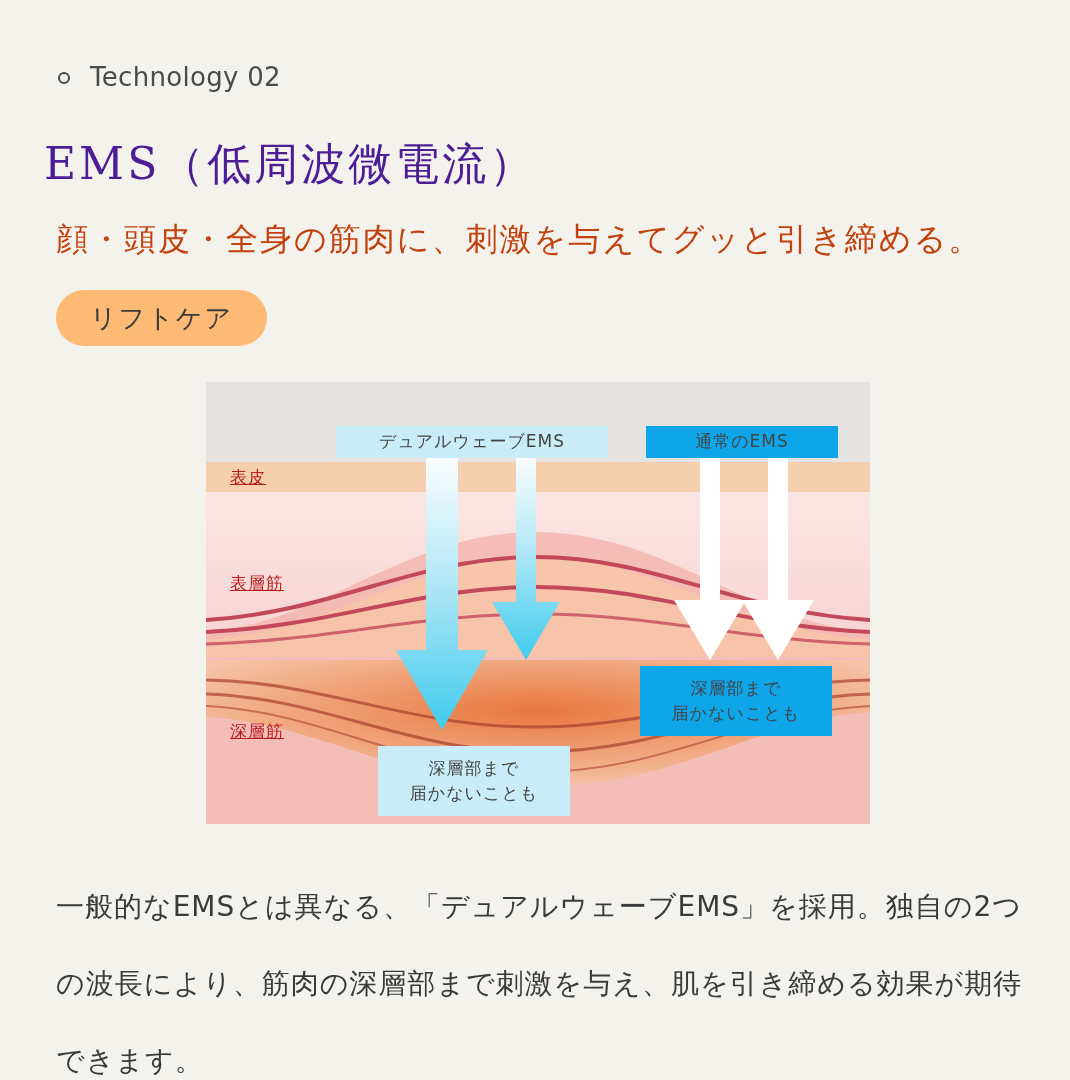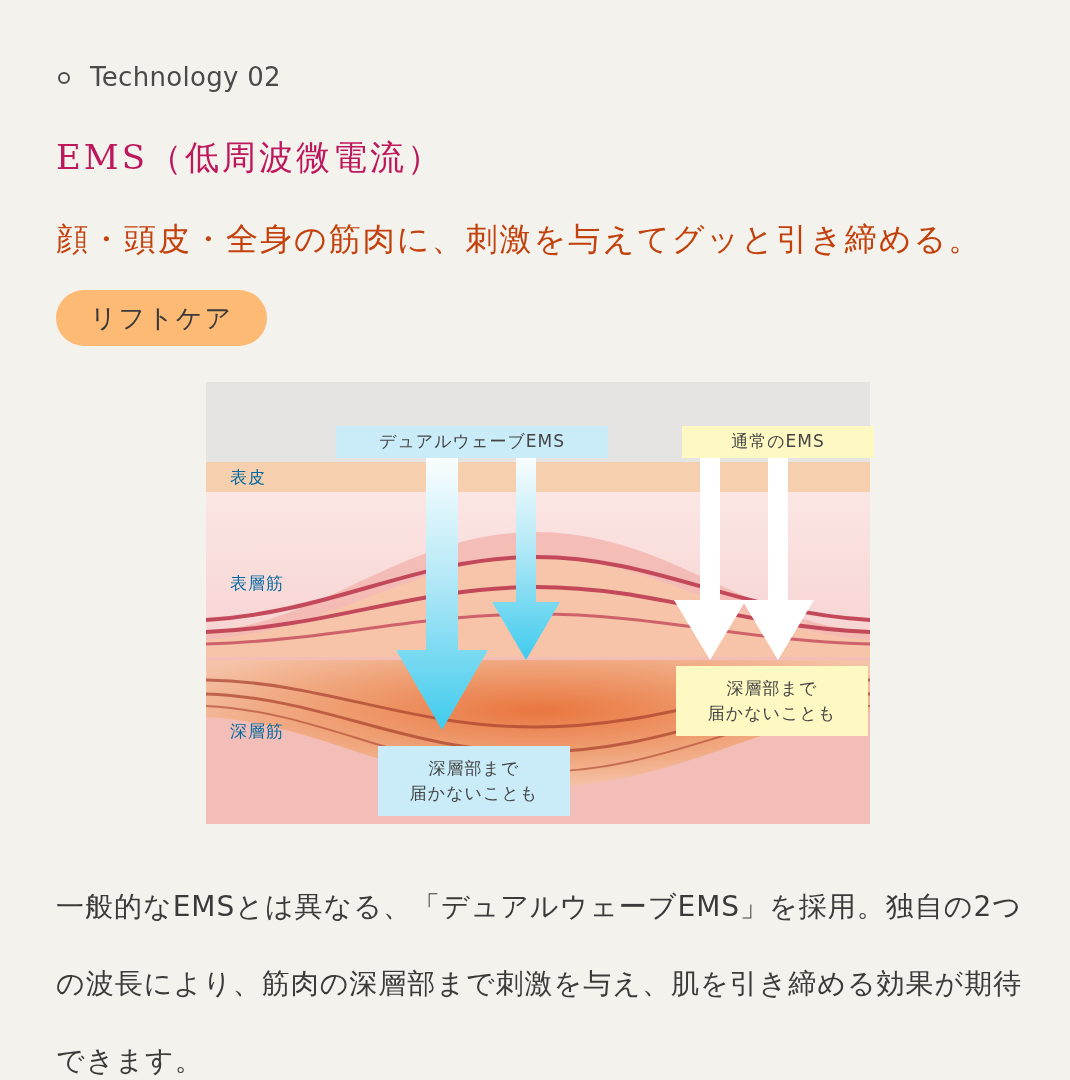--- a/index.html
+++ b/index.html
@@ -36,25 +36,25 @@
     }
     .eyebrow .circle {
       width: 12px; height: 12px;
       border: 2px solid #4a4a4a;
       border-radius: 50%;
       box-sizing: border-box;
       margin-top: 2px;
     }
     .title {
       position: absolute;
-      left: 56px;
+      left: 44px;
       top: 135px;
       font-family: "DejaVu Serif", serif;
-      font-size: 34px;
-      color: #be185d;
+      font-size: 44px;
+      color: #4c1d95;
       letter-spacing: 3px;
       white-space: nowrap;
     }
     .subtitle {
       position: absolute;
       left: 56px;
       top: 218px;
       font-family: "DejaVu Serif", serif;
       font-size: 32px;
       color: #c2410c;
@@ -86,38 +86,39 @@
       width: 664px;
       height: 498px;
     }
     .diagram svg {
       position: absolute;
       left: 0; top: 0;
     }
     .d-label {
       position: absolute;
       font-size: 17px;
-      color: #0369a1;
+      color: #b91c1c;
       letter-spacing: 1px;
       white-space: nowrap;
+      text-decoration: underline;
     }
     .d-box {
       position: absolute;
       display: flex;
       align-items: center;
       justify-content: center;
       text-align: center;
       font-size: 17px;
       color: #444;
       letter-spacing: 1px;
       line-height: 1.5;
       white-space: nowrap;
     }
     .box-blue { background: #c9ecf8; }
-    .box-white { background: #fef9c3; margin-left: 36px; }
+    .box-white { background: #0ea5e9; }
     .body-text {
       position: absolute;
       left: 56px;
       top: 868px;
       width: 980px;
       font-size: 28px;
       line-height: 77px;
       color: #3a3a3a;
       letter-spacing: 1px;
     }

